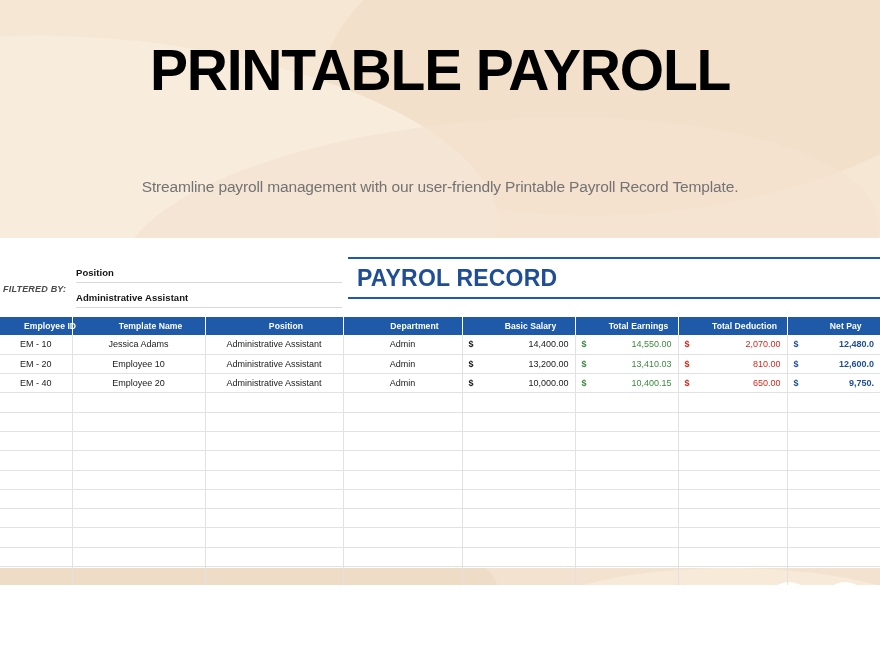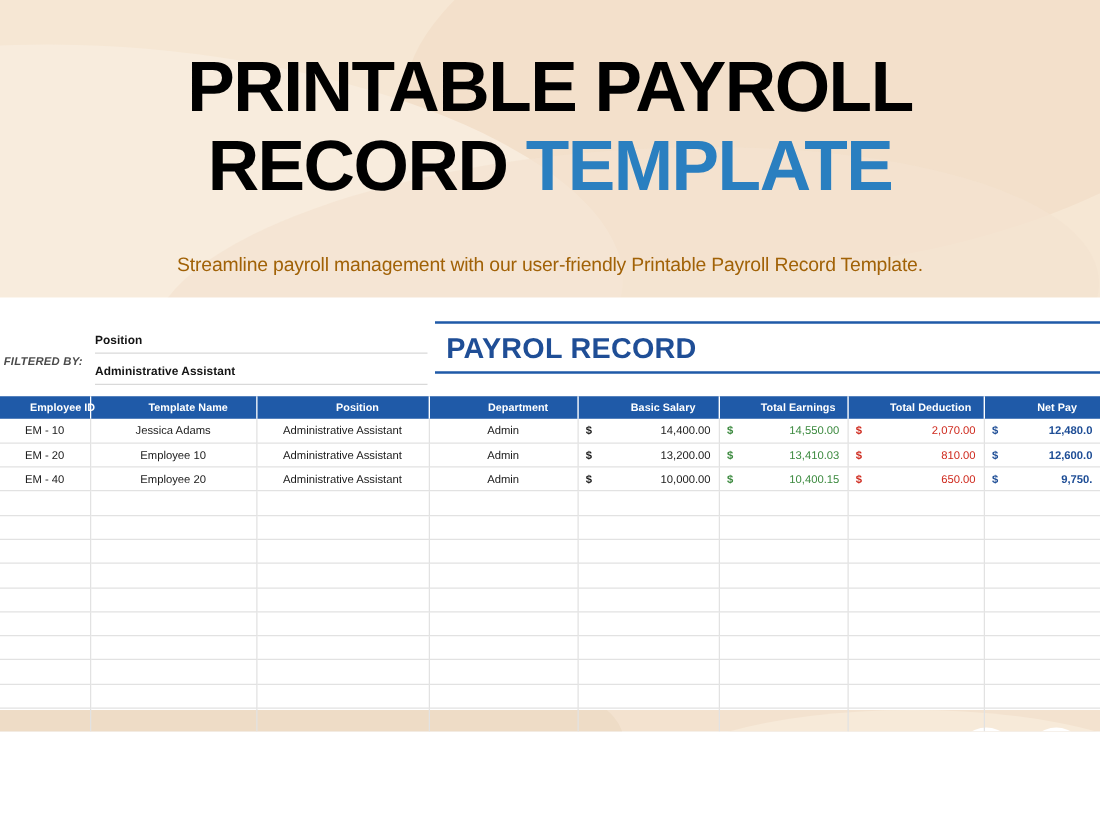--- a/index.html
+++ b/index.html
@@ -61,24 +61,23 @@
     color: #000000;
     white-space: nowrap;
   }
   .title-line.second { margin-top: 6px; }
   .title-accent { color: #2a7fc0; }
   .subtitle {
     position: absolute;
     top: 178px; left: 0; width: 880px;
     text-align: center;
     font-size: 15.5px;
-    color: #a16207;
+    color: #737373;
     letter-spacing: -0.15px;
     white-space: nowrap;
-    margin-top: 26px;
   }
   
   .sheet {
     position: absolute;
     top: 238px; left: 0;
     width: 880px; height: 330px;
     background: #ffffff;
     z-index: 4;
   }
   
@@ -234,21 +233,20 @@
 
 <div id="page">
 
   <div class="wave wave-a"></div>
   <div class="wave wave-b"></div>
   <div class="wave wave-c"></div>
 
   <div class="hero">
     <div class="title-wrap">
       <div class="title-line">PRINTABLE PAYROLL</div>
-      <div class="title-line second"><span>RECORD </span><span class="title-accent">TEMPLATE</span></div>
     </div>
     <div class="subtitle">Streamline payroll management with our user-friendly Printable Payroll Record Template.</div>
   </div>
 
   <div class="sheet">
 
     <div class="filter-row">
       <div class="filtered-by-label">FILTERED BY:</div>
       <div class="filter-fields">
         <div class="filter-field">Position</div>

